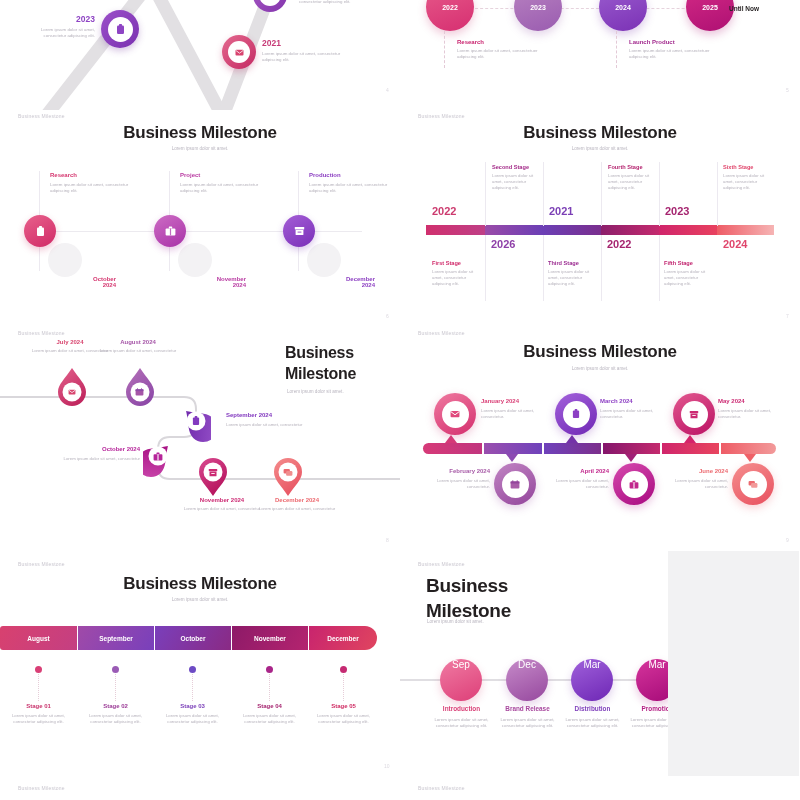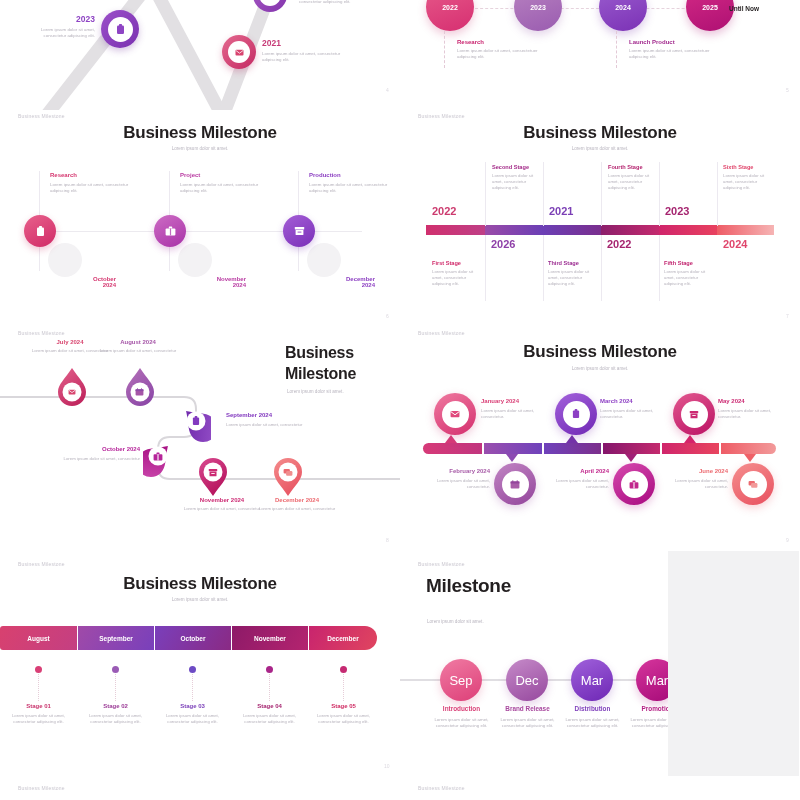--- a/index.html
+++ b/index.html
@@ -45,22 +45,22 @@
   #s9{left:400px;top:325px;width:400px;height:230px;}
   .seg{position:absolute;height:11px;}
 
   
   #s10{left:0;top:555px;width:400px;height:245px;}
   .mbox{position:absolute;height:24px;display:flex;align-items:center;justify-content:center;
         color:#fff;font-weight:bold;font-size:6.5px;}
 
   
   #s11{left:400px;top:555px;width:400px;height:245px;}
-  .monthcirc{position:absolute;border-radius:50%;display:flex;align-items:center;justify-content:center;
-             color:#fff;font-size:13px;}
+  .monthcirc{position:absolute;border-radius:50%;display:flex;justify-content:center;
+             color:#fff;font-size:10px;}
   .overlay-panel{position:absolute;left:668px;top:551px;width:131px;height:225px;background:#f2f2f3;}
 </style>
 </head>
 <body>
 
 <div class="deck">
 
   <div class="slide" id="s4">
 
     <div class="ribbon" style="left:95px;top:-60px;width:13px;height:210px;transform:rotate(38deg);transform-origin:50% 50%;"></div>
@@ -585,20 +585,21 @@
       <div class="body-txt" style="font-size:4.3px;padding:0 6px;">Lorem ipsum dolor sit amet, consectetur adipiscing elit.</div>
     </div>
 
     <div class="pagenum" style="left:384px;top:208px;">10</div>
     <div class="footer-label" style="left:18px;top:230px;">Business Milestone</div>
   </div>
 
   <div class="slide" id="s11">
     <div class="footer-label" style="left:18px;top:6px;">Business Milestone</div>
     <div class="title" style="position:absolute;left:26px;top:18px;width:150px;font-size:19px;line-height:1.33;">
+      <div>Business</div>
       <div>Milestone</div>
     </div>
     <div class="subtitle" style="position:absolute;left:27px;top:64px;font-size:4.6px;">Lorem ipsum dolor sit amet.</div>
 
     <div class="hline" style="left:0px;top:124px;width:290px;height:1.5px;background:#e0dee2;"></div>
 
     <div class="monthcirc" style="left:40px;top:104px;width:42px;height:42px;
                 background:linear-gradient(155deg,#f07ba3,#dd3f78);box-shadow:0 4px 9px rgba(210,60,110,.22);">
       <span>Sep</span>
     </div>

